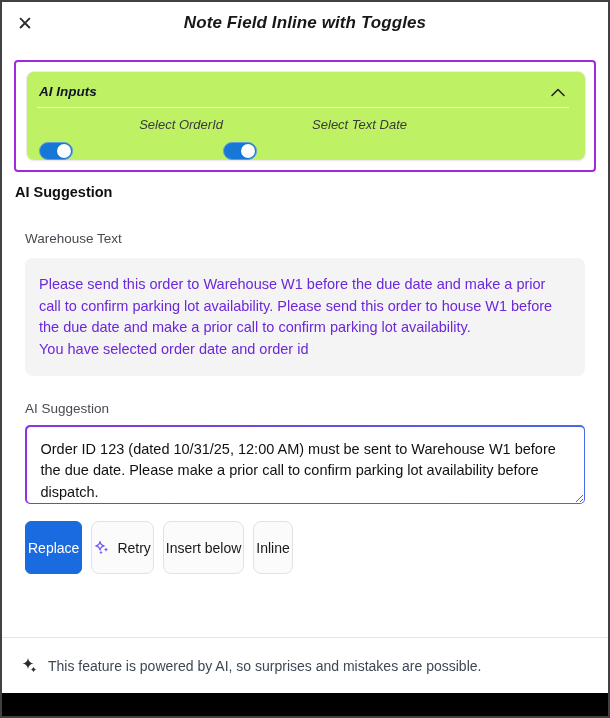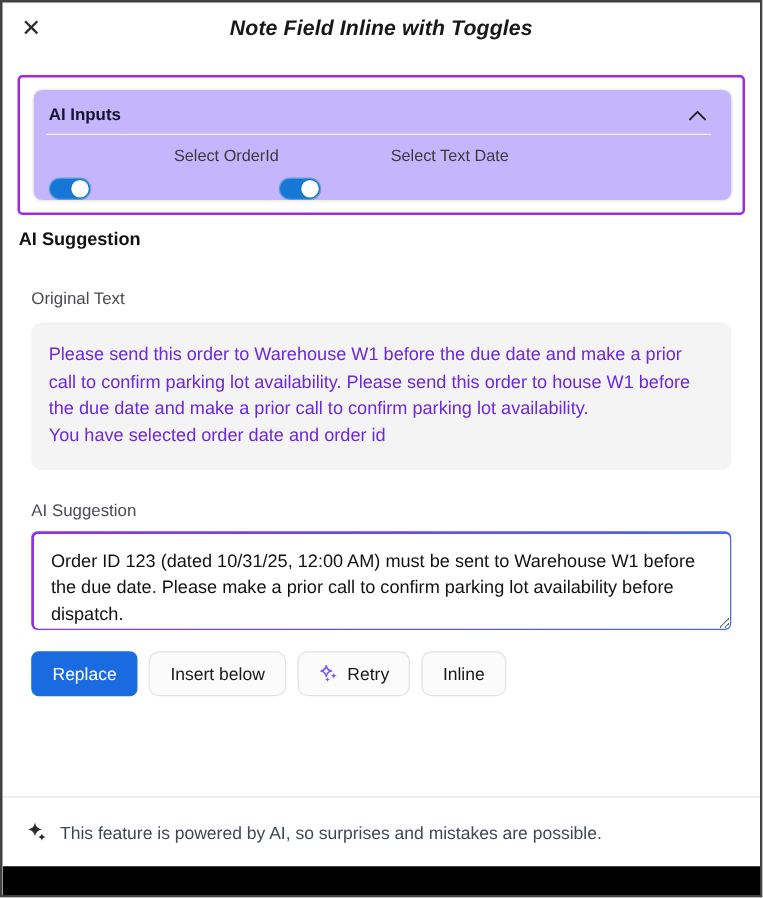--- a/index.html
+++ b/index.html
@@ -33,22 +33,23 @@
 
   
   .ai-inputs-outline {
     margin: 0 12px; flex: 0 0 auto;
     border: 2px solid #a228dd; border-radius: 4px;
     height: 112px; padding: 9px 8px 9px 10px;
     background: #fff;
   }
   .ai-inputs-card {
     height: 100%; border: 1px solid #ececec; border-radius: 8px;
-    background: #c4b5fd; padding: 10px 16px 16px 10px;
+    background: #bef264; padding: 10px 16px 16px 10px;
     box-shadow: 0 1px 2px rgba(0,0,0,0.03);
+    font-style: italic;
   }
   .ai-inputs-header {
     display: flex; align-items: center; justify-content: space-between;
     padding: 2px 2px 8px 2px; border-bottom: 1px solid #f1f1f1;
     cursor: pointer;
   }
   .ai-inputs-title { font-size: 13.5px; font-weight: 700; color: #14142b; }
   .chevron { width: 18px; height: 12px; color: #222; }
   .toggle-row { display: flex; margin-top: 9px; padding-left: 2px; }
   .toggle-group { width: 184px; text-align: right; }
@@ -96,23 +97,23 @@
     display: block; width: 100%; height: 76px;
     border: none; outline: none; border-radius: 4px;
     background: #ffffff; resize: both;
     padding: 12px 14px;
     font-family: "Liberation Sans", "DejaVu Sans", sans-serif;
     font-size: 14.5px; line-height: 21.5px; color: #111114;
   }
 
   .button-row { display: flex; gap: 9px; margin-top: 17px; }
   .btn {
-    height: 36px; border-radius: 8px; cursor: pointer;
+    height: 53px; border-radius: 8px; cursor: pointer;
     font-family: "Liberation Sans", "DejaVu Sans", sans-serif;
-    font-size: 14px; padding: 0 16px;
+    font-size: 14px; padding: 0 2px;
     display: inline-flex; align-items: center; gap: 7px;
     background: #fbfbfb; border: 1px solid #e2e2e4; color: #18181b;
   }
   .btn-primary {
     background: #1b6be0; border: 1px solid #1b6be0; color: #ffffff;
     border-radius: 6px;
   }
   .sparkle-purple { width: 16px; height: 16px; }
 
   .spacer { flex: 1 1 auto; }
@@ -163,44 +164,44 @@
             <div class="knob"></div>
           </div>
         </div>
       </div>
     </div>
   </div>
 
   <div class="section-heading">AI Suggestion</div>
 
   <div class="content">
-    <div class="field-label original-label">Original Text</div>
+    <div class="field-label original-label">Warehouse Text</div>
 
     <div class="original-box">
       <div class="original-text">Please send this order to Warehouse W1 before the due date and make a prior call to confirm parking lot availability. Please send this order to house W1 before the due date and make a prior call to confirm parking lot availability.
 You have selected order date and order id</div>
     </div>
 
     <div class="field-label suggestion-label">AI Suggestion</div>
 
     <div class="suggestion-wrap">
       <textarea class="suggestion-textarea" style="">Order ID 123 (dated 10/31/25, 12:00 AM) must be sent to Warehouse W1 before the due date. Please make a prior call to confirm parking lot availability before dispatch.</textarea>
     </div>
 
     <div class="button-row">
       <button class="btn btn-primary">Replace</button>
-      <button class="btn">Insert below</button>
       <button class="btn">
         <svg class="sparkle-purple" viewBox="0 0 16 16">
           <path d="M6 1.6 C6.45 4 7.8 5.35 10.2 5.8 C7.8 6.25 6.45 7.6 6 10 C5.55 7.6 4.2 6.25 1.8 5.8 C4.2 5.35 5.55 4 6 1.6 Z" fill="none" stroke="#7a5af5" stroke-width="1.3" stroke-linejoin="round"></path>
           <path d="M12 7.2 C12.25 8.55 13 9.3 14.35 9.55 C13 9.8 12.25 10.55 12 11.9 C11.75 10.55 11 9.8 9.65 9.55 C11 9.3 11.75 8.55 12 7.2 Z" fill="#7a5af5"></path>
           <path d="M7 10.6 C7.2 11.7 7.8 12.3 8.9 12.5 C7.8 12.7 7.2 13.3 7 14.4 C6.8 13.3 6.2 12.7 5.1 12.5 C6.2 12.3 6.8 11.7 7 10.6 Z" fill="#7a5af5"></path>
         </svg>
         <span>Retry</span>
       </button>
+      <button class="btn">Insert below</button>
       <button class="btn">Inline</button>
     </div>
   </div>
 
   <div class="spacer"></div>
 
   <div class="footer">
     <svg class="sparkle-dark" viewBox="0 0 17 17">
       <path d="M7 1 C7.5 4.2 9.3 6 12.5 6.5 C9.3 7 7.5 8.8 7 12 C6.5 8.8 4.7 7 1.5 6.5 C4.7 6 6.5 4.2 7 1 Z" fill="#2b2b2b"></path>
       <path d="M12.5 9.5 C12.8 11.2 13.8 12.2 15.5 12.5 C13.8 12.8 12.8 13.8 12.5 15.5 C12.2 13.8 11.2 12.8 9.5 12.5 C11.2 12.2 12.2 11.2 12.5 9.5 Z" fill="#2b2b2b"></path>

